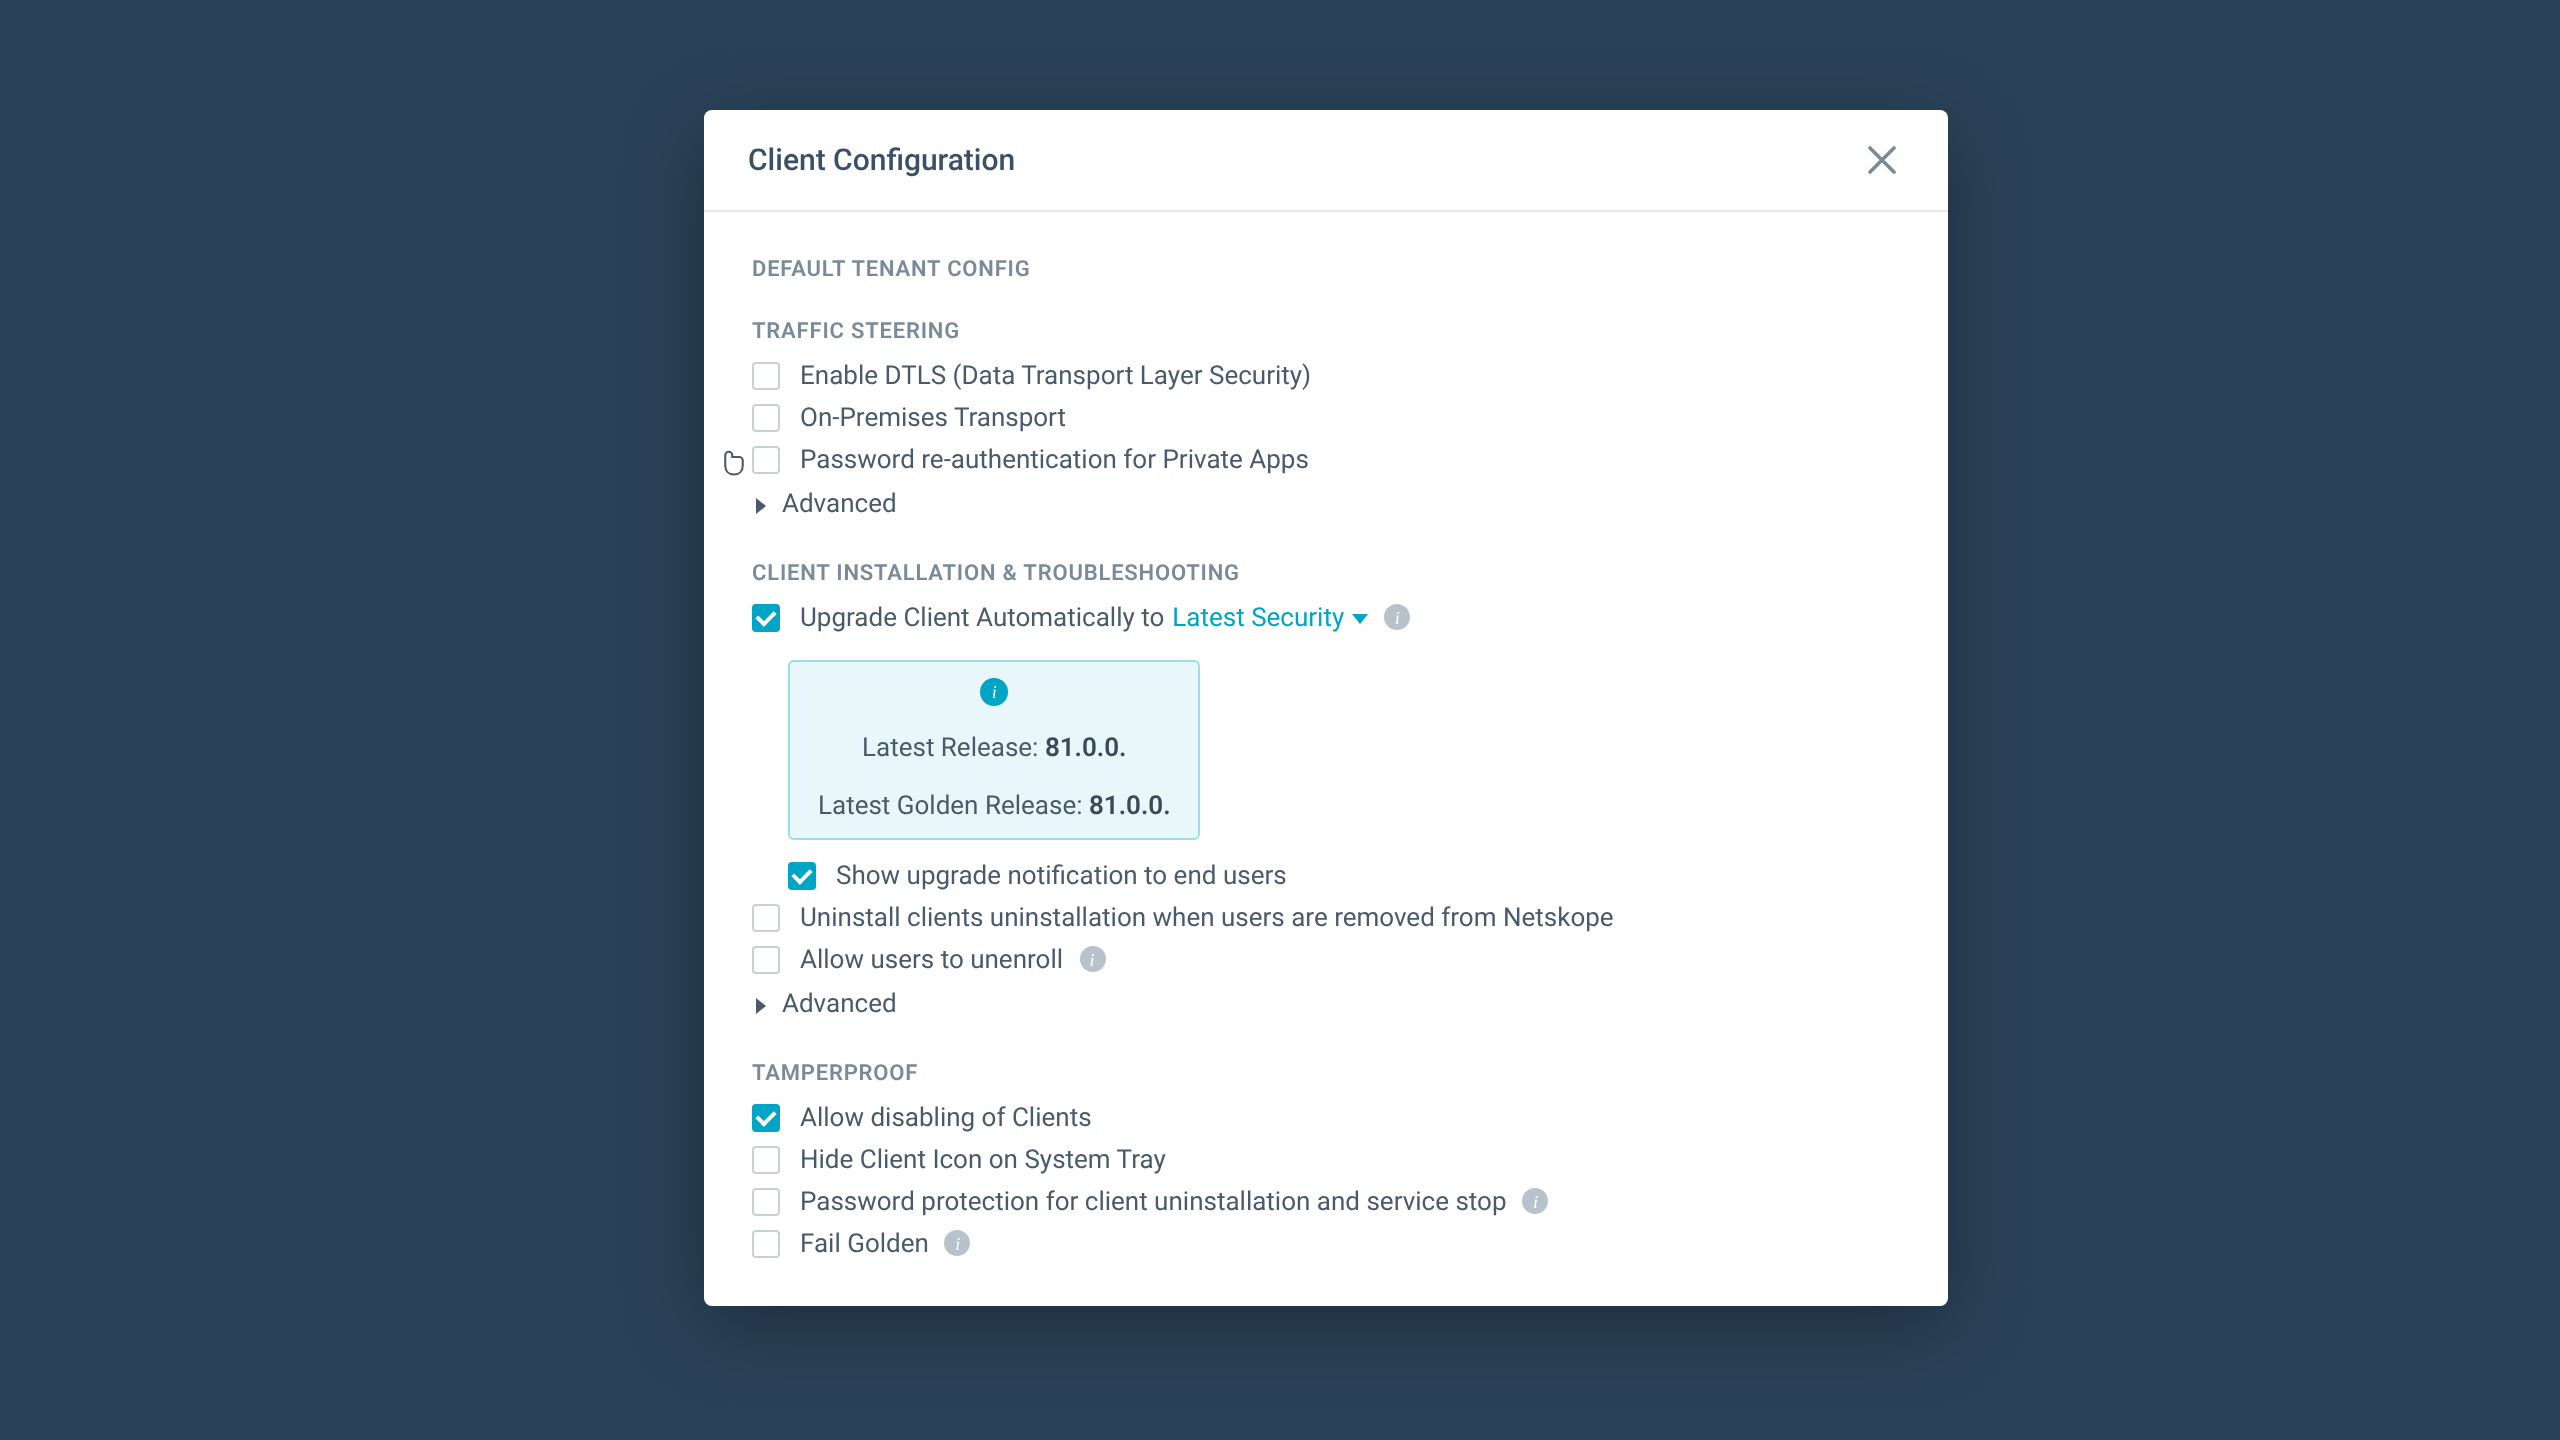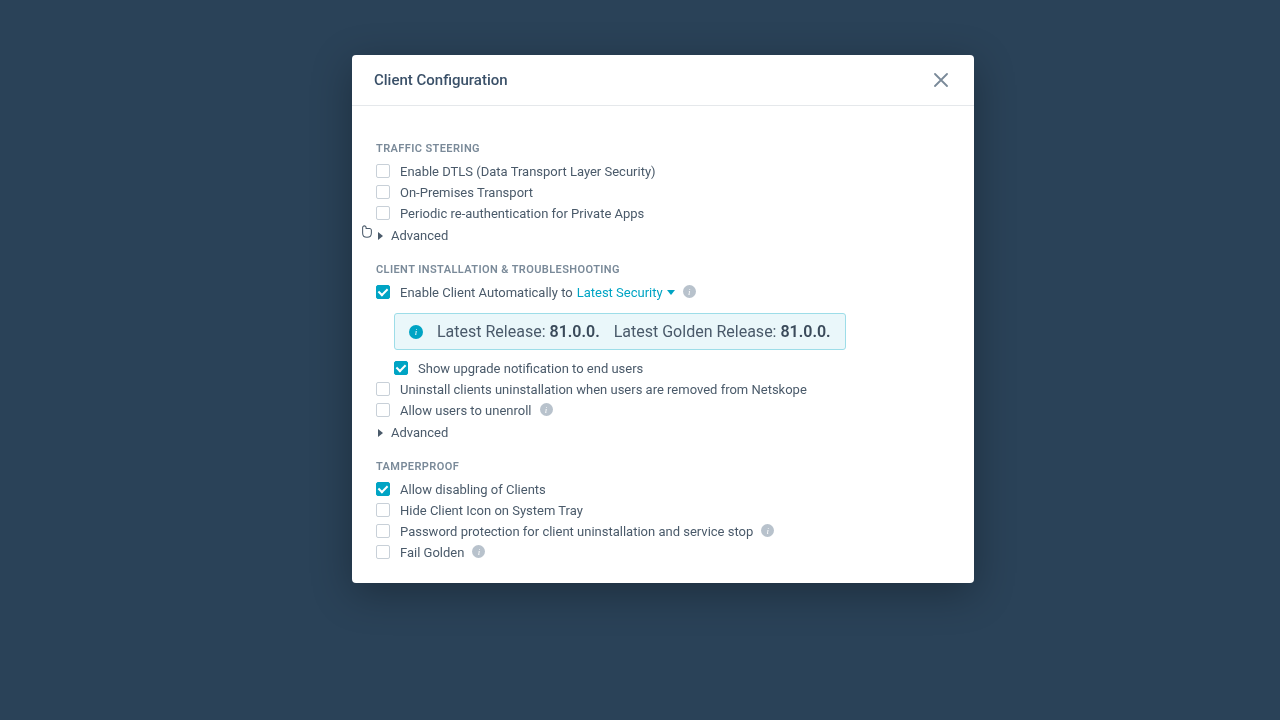--- a/index.html
+++ b/index.html
@@ -146,23 +146,24 @@
   }
   .info-icon::before { content: "i"; }
   .info-box {
     margin: 10px 0 8px 18px;
     border: 1px solid #9ddde8;
     background: #eaf7fa;
     border-radius: 3px;
     padding: 8px 14px;
     display: inline-flex;
     align-items: center;
-    font-size: 16px;
+    font-size: 13px;
     color: #4a5a6a;
     gap: 14px;
+    flex-direction: column;
   }
   .info-circle {
     width: 14px;
     height: 14px;
     border-radius: 50%;
     background: #00a4c4;
     color: #fff;
     font-size: 9px;
     font-style: italic;
     font-family: Georgia, serif;
@@ -216,45 +217,46 @@
   <div class="modal-header">
     <div class="modal-title">Client Configuration</div>
     <button class="close-btn">
       <svg width="14" height="14" viewBox="0 0 14 14">
           <path d="M1 1 L13 13 M13 1 L1 13" stroke="#7a8a99" stroke-width="1.8" fill="none" stroke-linecap="round"></path>
         </svg>
     </button>
   </div>
 
   <div class="modal-body">
+    <div class="section-heading first">DEFAULT TENANT CONFIG</div>
 
     <div class="sub-heading">TRAFFIC STEERING</div>
 
     <div class="row">
       <span class="checkbox"></span>
       <span>Enable DTLS (Data Transport Layer Security)</span>
     </div>
     <div class="row">
       <span class="checkbox"></span>
       <span>On-Premises Transport</span>
     </div>
     <div class="row">
       <span class="checkbox"></span>
-      <span>Periodic re-authentication for Private Apps</span>
+      <span>Password re-authentication for Private Apps</span>
     </div>
     <div class="expand">
       <span class="caret-right"></span>
       <span>Advanced</span>
     </div>
 
     <div class="sub-heading">CLIENT INSTALLATION &amp; TROUBLESHOOTING</div>
 
     <div class="row">
       <span class="checkbox checked"></span>
-      <span>Enable Client Automatically to</span>
+      <span>Upgrade Client Automatically to</span>
       <span class="dropdown">
         <span>Latest Security</span>
         <span class="dropdown-caret"></span>
       </span>
       <span class="info-icon"></span>
     </div>
 
     <div class="info-box">
       <span class="info-circle"></span>
       <span>

